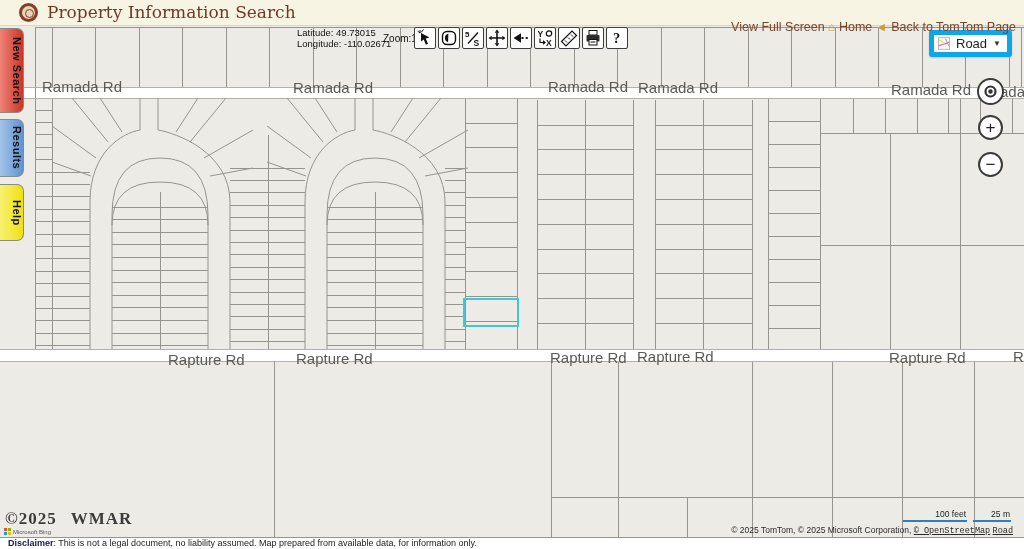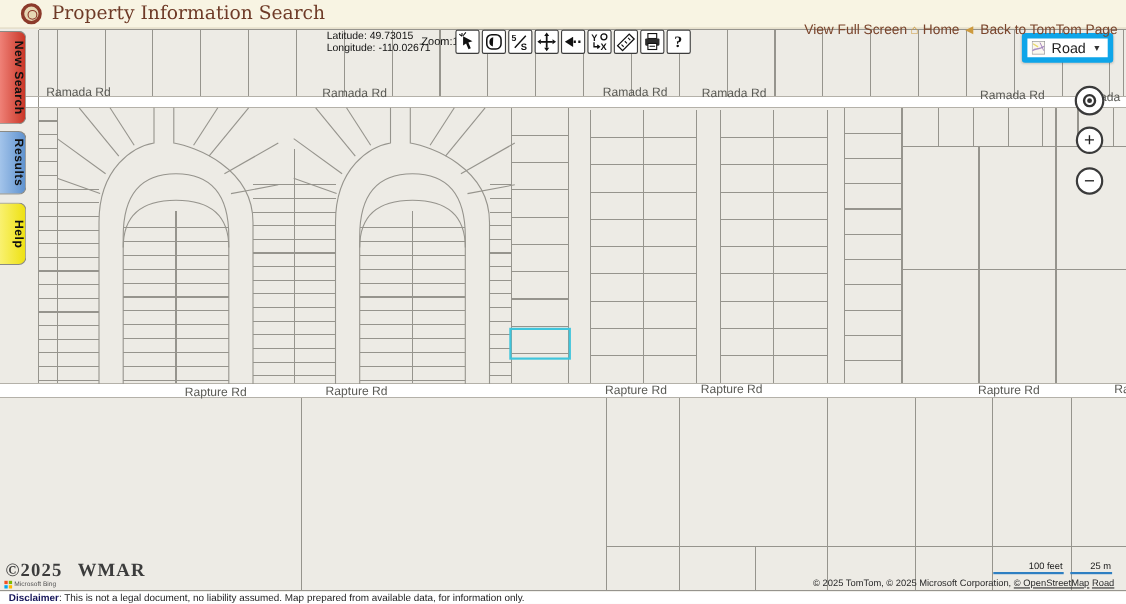--- a/index.html
+++ b/index.html
@@ -45,33 +45,33 @@
 
   
   .ctl{position:absolute;background:#fff;border:2px solid #3a3a3a;border-radius:50%;
        box-sizing:border-box;z-index:20;cursor:pointer;display:flex;align-items:center;justify-content:center;}
   .geoloc{left:977px;top:78px;width:27px;height:27px;}
   .zin {left:978px;top:115px;width:25px;height:25px;font-size:17px;color:#222;}
   .zout{left:978px;top:152px;width:25px;height:25px;font-size:17px;color:#222;}
 
   
   #mapsvg{position:absolute;left:0;top:0;z-index:1;}
-  .roadlabel{position:absolute;font-size:11px;color:#5a5a55;z-index:6;white-space:nowrap;}
+  .roadlabel{position:absolute;font-size:15px;color:#5a5a55;z-index:6;white-space:nowrap;}
 
   
   .watermark{position:absolute;left:5px;top:509px;z-index:10;font-weight:bold;
              font-size:17px;letter-spacing:1px;color:#3c3c3c;display:flex;gap:14px;font-family:Liberation Serif, serif;}
   .binglogo{position:absolute;left:4px;top:528px;z-index:9;display:flex;align-items:center;gap:2px;
             font-size:6px;color:#555;}
   .msq{display:grid;grid-template-columns:3px 3px;grid-gap:1px;}
   .msq i{width:3px;height:3px;display:block;}
   .scalebar{position:absolute;z-index:10;font-size:8.5px;color:#222;text-align:right;}
   .sb-line{position:absolute;height:2px;z-index:10;}
   .attribution{position:absolute;right:11px;top:525px;z-index:10;font-size:8.5px;color:#2b2b2b;}
-  .attribution .alink{text-decoration:underline;cursor:pointer;}
+  .attribution .alink{text-decoration:underline;cursor:pointer;font-family:Liberation Mono, monospace;}
   .disclaimer{position:absolute;left:0;top:538px;width:1024px;height:11px;background:#fff;
               z-index:15;font-size:9px;line-height:11px;color:#1c1c1c;padding-left:8px;box-sizing:border-box;}
   .disclaimer b{color:#16165a;}
 </style>
 </head>
 <body>
 
 <svg id="mapsvg" width="1024" height="549" viewBox="0 0 1024 549">
     <rect x="0" y="25" width="1024" height="513" fill="#edebe5"></rect>
     <rect x="0" y="87.5" width="1024" height="10.5" fill="#ffffff"></rect>

